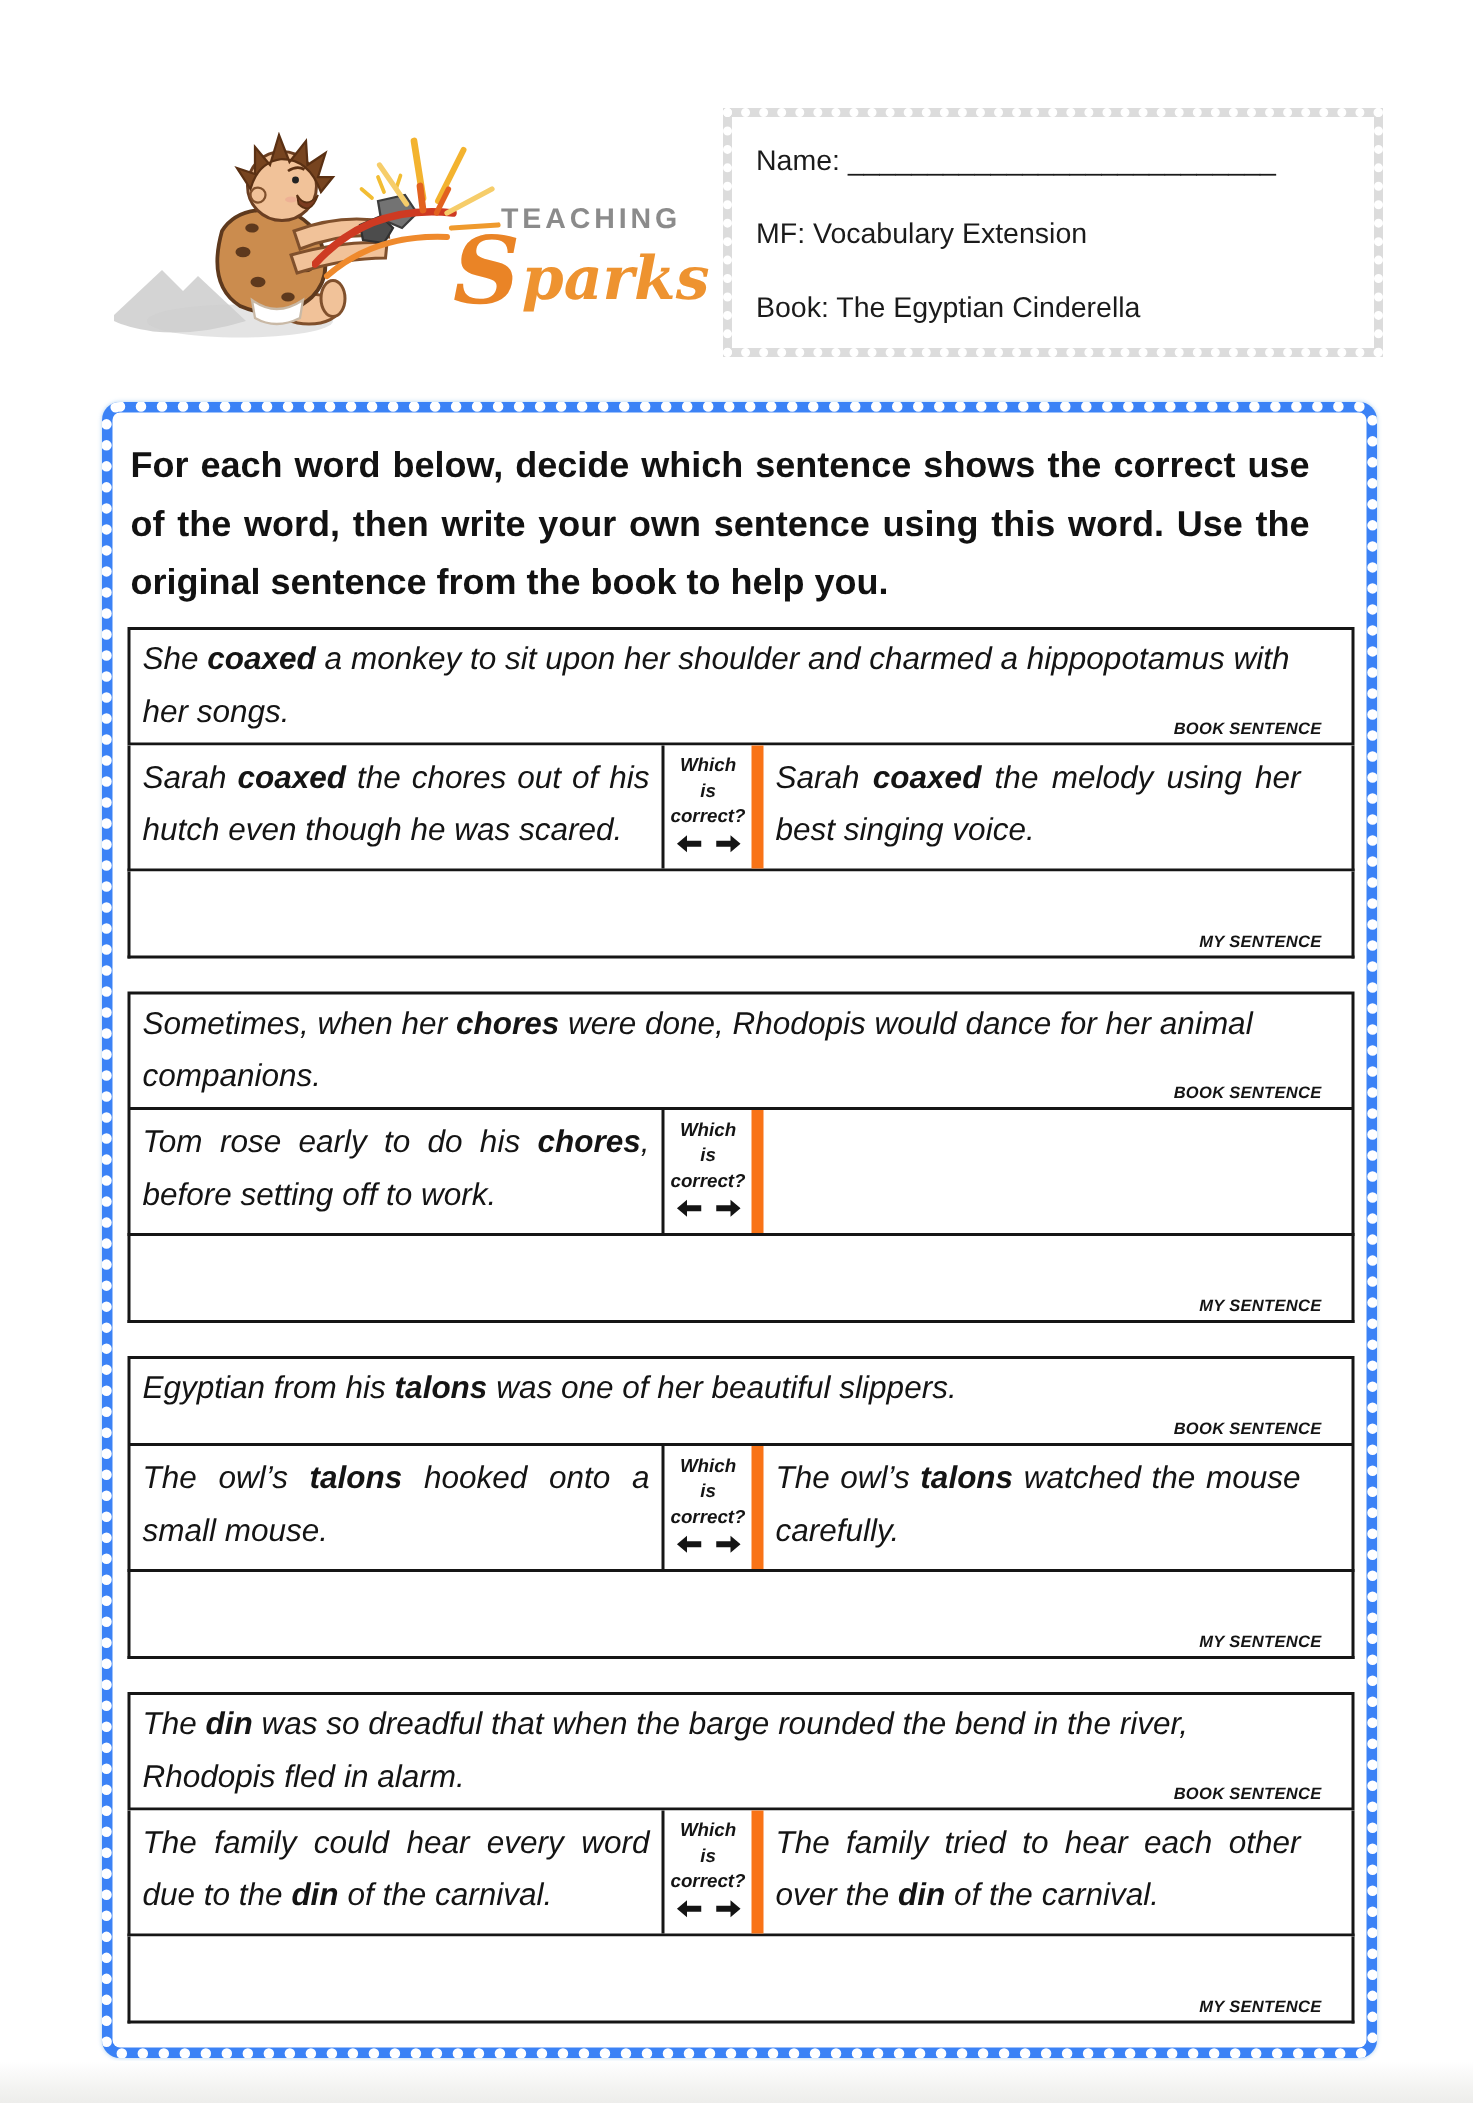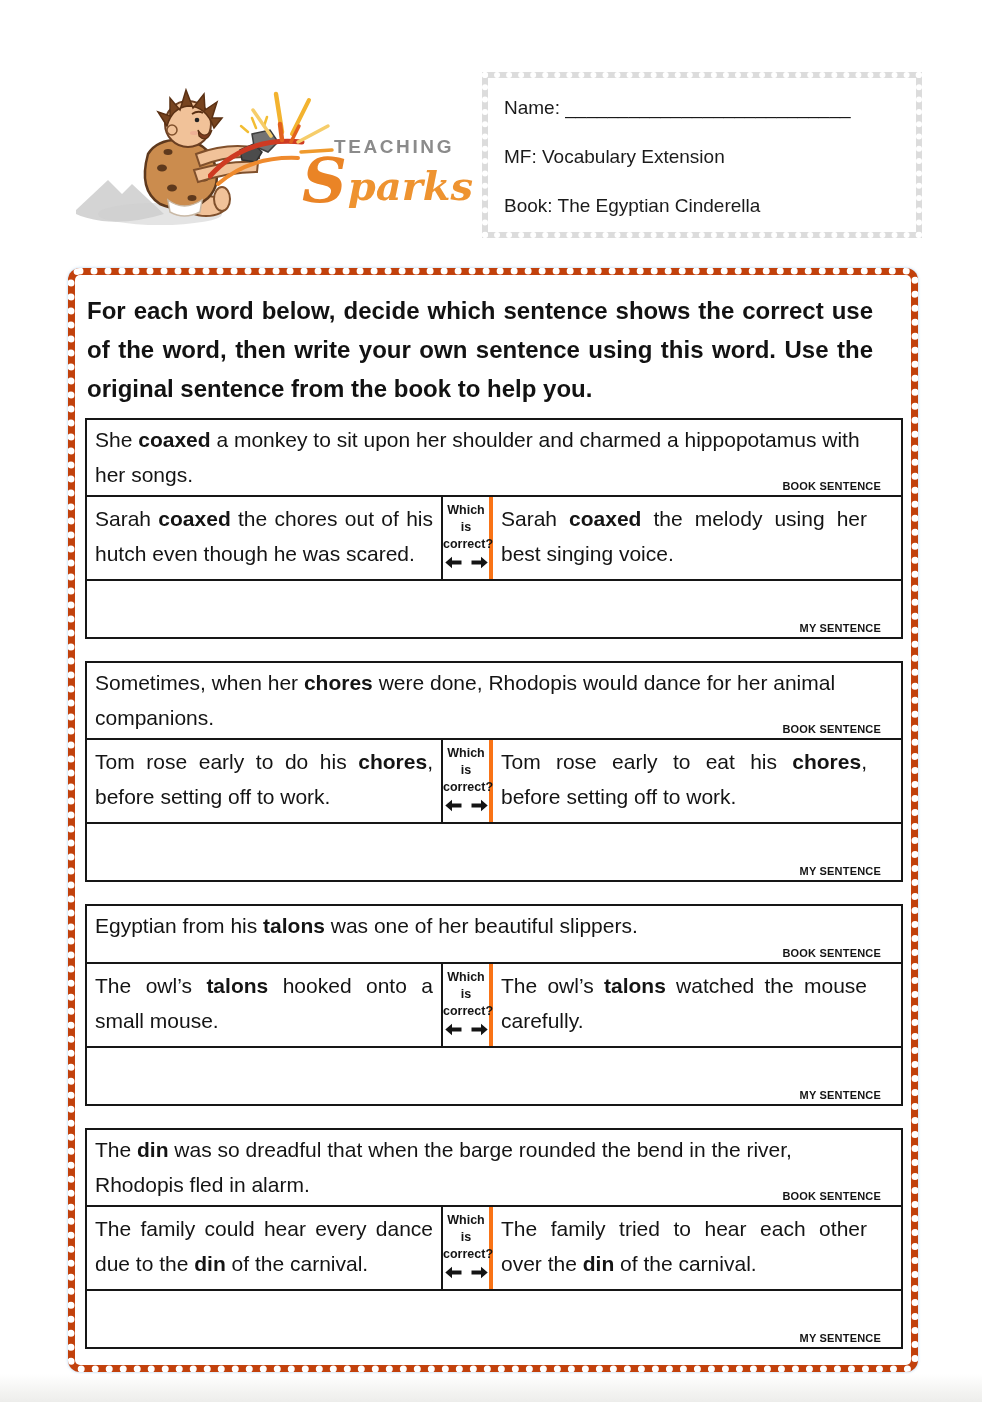--- a/index.html
+++ b/index.html
@@ -18,42 +18,42 @@
   .brand-sparks { display: flex; margin-top: -6px; color: #ec8d2e; font-family: "DejaVu Serif", serif; font-style: italic; font-weight: bold; }
   .big-s { font-size: 62px; line-height: 58px; color: #ea8426; }
   .parks { font-size: 40px; line-height: 40px; margin-top: 14px; margin-left: 1px; color: #ee9330; }
 
   .info-box { position: absolute; left: 482px; top: 72px; width: 440px; height: 166px; background: #dcdcdc; }
   .info-box::before { content: ""; position: absolute; inset: 0; border: 6px dotted #ffffff; pointer-events: none; }
   .info-inner { position: absolute; inset: 6px; background: #ffffff; padding: 5px 16px 0 16px; }
   .info-line { font-size: 19px; line-height: 49px; white-space: nowrap; overflow: hidden; }
 
   
-  .container { position: relative; margin: 16px 64px 0 68px; background: #c2410c; border-radius: 12px; padding: 7px;
+  .container { position: relative; margin: 16px 64px 0 68px; background: #3b82f6; border-radius: 12px; padding: 7px;
                box-shadow: 0 0 3px rgba(150,195,235,0.8); }
   .container::before { content: ""; position: absolute; inset: 0; border: 7px dotted #ffffff; border-radius: 12px; pointer-events: none; z-index: 2; }
   .container-inner { position: relative; background: #ffffff; border-radius: 5px; padding: 16px 8px 12px 10px; z-index: 1; }
 
   .instructions { margin: 0 0 10px 2px; padding-right: 30px; font-size: 24px; font-weight: bold; line-height: 39px; text-align: justify; color: #121212; }
 
   
   .block { margin-bottom: 22px; }
   .block:last-child { margin-bottom: 4px; border-radius: 16px; }
-  .row { position: relative; border: 2px solid #161616; background: #ffffff; }
+  .row { position: relative; border: 2px solid #161616; background: #ffffff; font-style: italic; }
   .book-row { min-height: 60px; padding: 2px 28px 3px 8px; }
   .sentence { margin: 0; font-size: 21px; line-height: 35px; color: #141414; }
   .book-row .sentence { text-align: left; padding-right: 2px; }
   .corner-label { position: absolute; right: 20px; bottom: 3px; font-size: 11px; font-weight: bold; letter-spacing: 0.2px; color: #141414; white-space: nowrap; }
 
   .options-row { display: flex; border-top: none; min-height: 84px; }
   .opt { padding: 4px 8px 4px 8px; }
   .opt .sentence { text-align: justify; }
   .opt-left { width: 356px; border-right: 2px solid #161616; }
   .opt-right { flex: 1; padding-right: 34px; }
-  .which-cell { width: 50px; border-right: 4px solid #f97316; text-align: center; padding-top: 5px; }
+  .which-cell { width: 66px; border-right: 8px solid #f97316; text-align: center; padding-top: 5px; }
   .which-line { display: block; font-size: 12.5px; font-weight: bold; line-height: 17px; color: #141414; }
   .arrows { display: flex; justify-content: center; gap: 9px; margin-top: 3px; }
   .arrows svg { display: block; }
 
   .my-row { height: 58px; border-top: none; }
 
   .page-bottom-shade { position: absolute; left: 0; right: 0; bottom: 0; height: 28px;
                        background: linear-gradient(180deg, #ffffff 0%, #f2f2f0 70%, #ededeb 100%); }
 </style>
 </head>
@@ -188,23 +188,20 @@
             <span class="which-line">correct?</span>
             <span class="arrows">
               <svg width="17" height="13" viewBox="0 0 17 13">
                   <path d="M16.5 4.5 H7 V0.8 L0.3 6.5 L7 12.2 V8.5 H16.5 Z" fill="#141414"></path>
                 </svg>
               <svg width="17" height="13" viewBox="0 0 17 13">
                   <path d="M0.5 4.5 H10 V0.8 L16.7 6.5 L10 12.2 V8.5 H0.5 Z" fill="#141414"></path>
                 </svg>
             </span>
           </div>
-          <div class="opt opt-right">
-            <p class="sentence"><span>Tom rose early to eat his </span><b>chores</b><span>, before setting off to work.</span></p>
-          </div>
         </div>
         <div class="row my-row">
           <span class="corner-label">MY SENTENCE</span>
         </div>
       </section>
 
       <section class="block">
         <div class="row book-row">
           <p class="sentence"><span>Egyptian from his </span><b>talons</b><span> was one of her beautiful slippers.</span></p>
           <span class="corner-label">BOOK SENTENCE</span>
@@ -235,21 +232,21 @@
         </div>
       </section>
 
       <section class="block">
         <div class="row book-row">
           <p class="sentence"><span>The </span><b>din</b><span> was so dreadful that when the barge rounded the bend in the river, Rhodopis fled in alarm.</span></p>
           <span class="corner-label">BOOK SENTENCE</span>
         </div>
         <div class="row options-row">
           <div class="opt opt-left">
-            <p class="sentence"><span>The family could hear every dance due to the </span><b>din</b><span> of the carnival.</span></p>
+            <p class="sentence"><span>The family could hear every word due to the </span><b>din</b><span> of the carnival.</span></p>
           </div>
           <div class="which-cell">
             <span class="which-line">Which</span>
             <span class="which-line">is</span>
             <span class="which-line">correct?</span>
             <span class="arrows">
               <svg width="17" height="13" viewBox="0 0 17 13">
                   <path d="M16.5 4.5 H7 V0.8 L0.3 6.5 L7 12.2 V8.5 H16.5 Z" fill="#141414"></path>
                 </svg>
               <svg width="17" height="13" viewBox="0 0 17 13">

